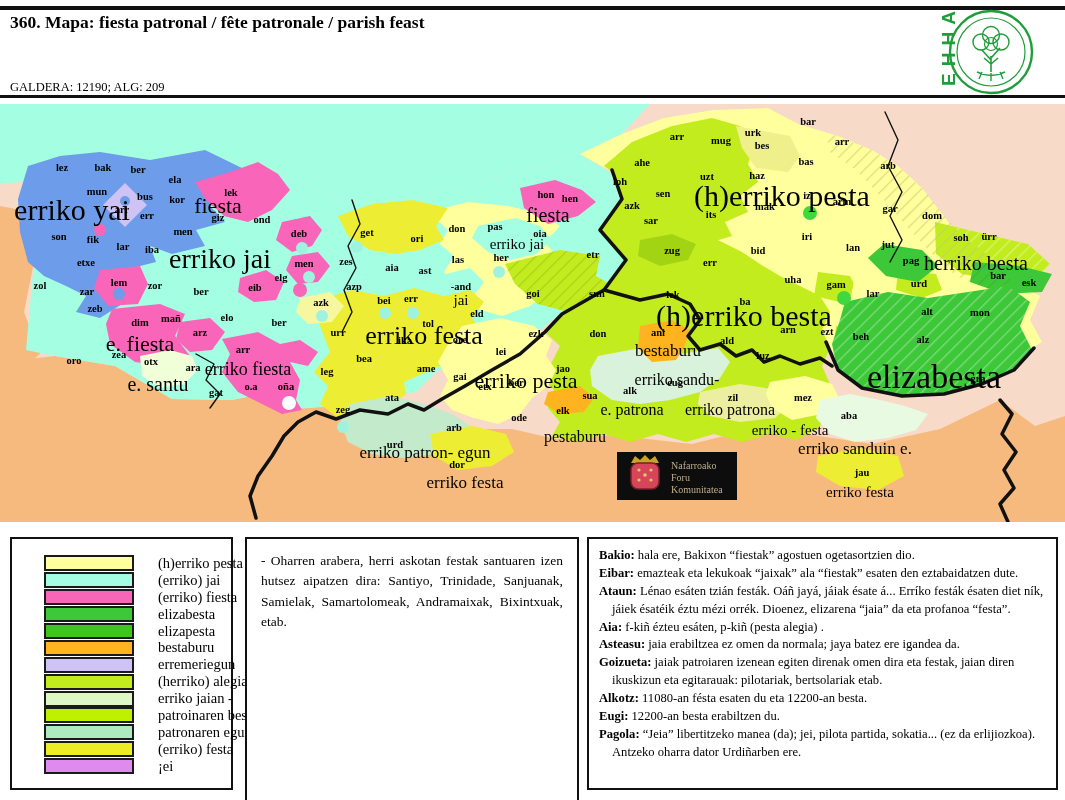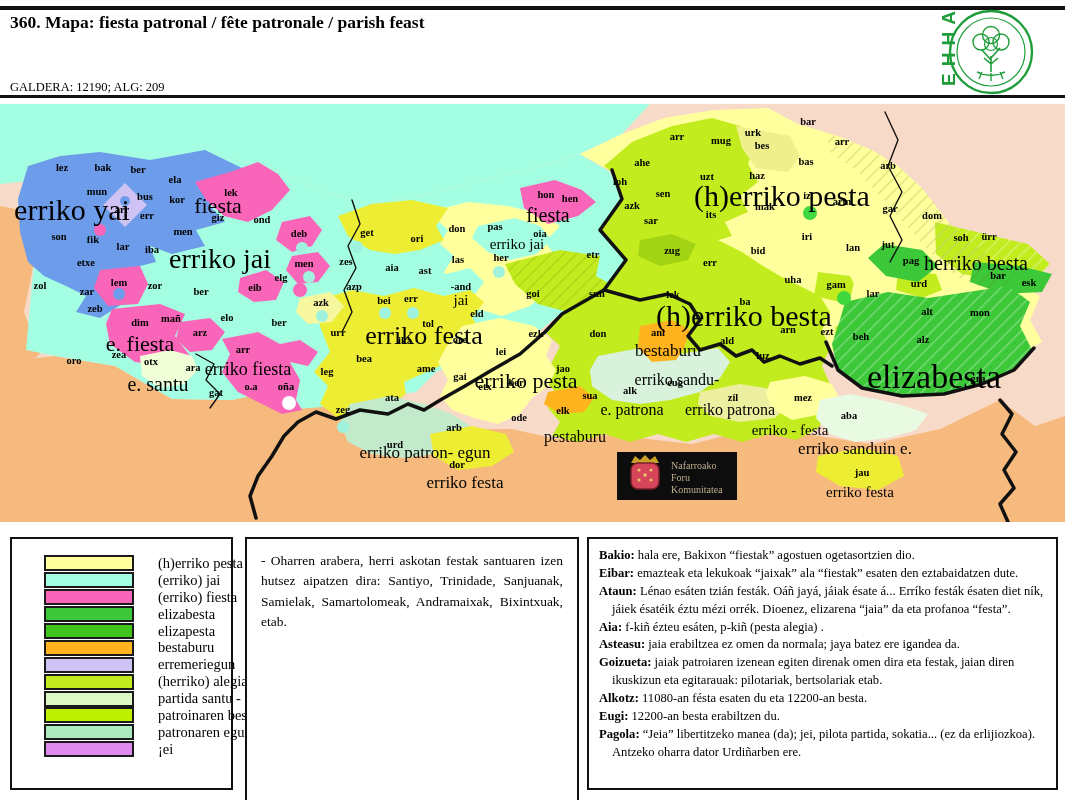--- a/index.html
+++ b/index.html
@@ -340,29 +340,33 @@
       <div class="legend-row">
         <div class="legend-swatch" style="background: rgb(207, 194, 244);"></div>
         <div class="legend-label">erremeriegun</div>
       </div>
       <div class="legend-row">
         <div class="legend-swatch" style="background: rgb(195, 236, 31);"></div>
         <div class="legend-label">(herriko) alegia</div>
       </div>
       <div class="legend-row">
         <div class="legend-swatch" style="background: rgb(221, 248, 196);"></div>
-        <div class="legend-label">partida santu -</div>
+        <div class="legend-label">erriko jaian -</div>
       </div>
       <div class="legend-row">
         <div class="legend-swatch" style="background: rgb(191, 240, 0);"></div>
         <div class="legend-label">patroinaren besta</div>
       </div>
       <div class="legend-row">
         <div class="legend-swatch" style="background: rgb(174, 234, 192);"></div>
         <div class="legend-label">patronaren egun</div>
+      </div>
+      <div class="legend-row">
+        <div class="legend-swatch" style="background: rgb(237, 237, 38);"></div>
+        <div class="legend-label">(erriko) festa</div>
       </div>
       <div class="legend-row">
         <div class="legend-swatch" style="background: rgb(222, 138, 238);"></div>
         <div class="legend-label">¡ei</div>
       </div>
     </div>
 </div>
 
 <div id="note-box" class="box">
   <span>- Oharren arabera, herri askotan festak santuaren izen hutsez aipatzen dira: Santiyo, Trinidade, Sanjuanak, Samielak, Samartolomeak, Andramaixak, Bixintxuak, etab.</span>

